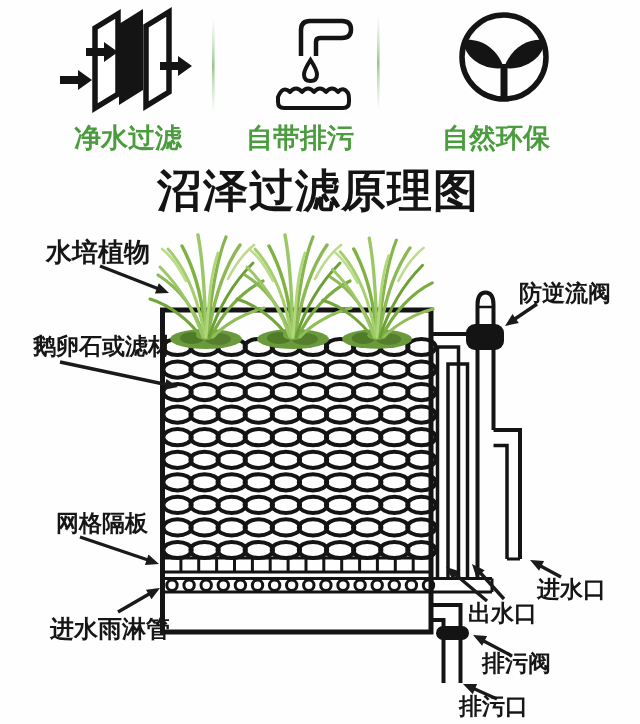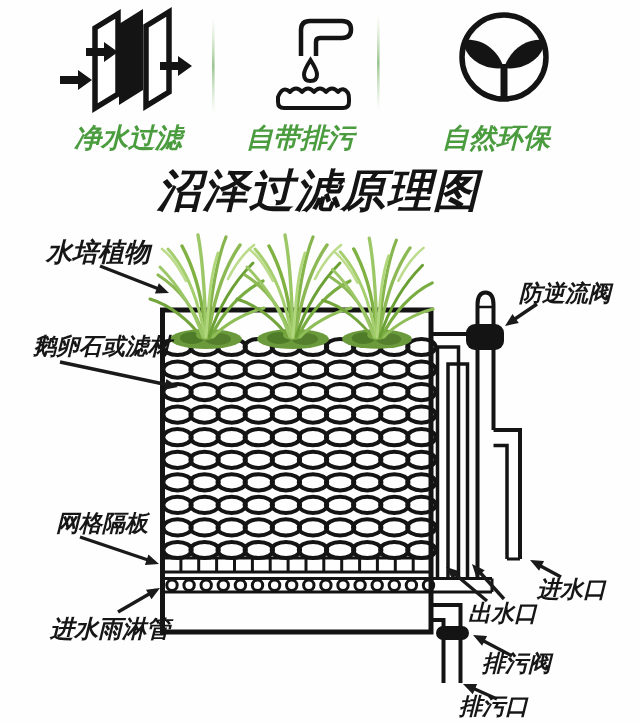--- a/index.html
+++ b/index.html
@@ -1,18 +1,18 @@
 <!DOCTYPE html>
 <html><head>
 <meta charset="utf-8">
 <style>
   html,body{margin:0;padding:0;background:#ffffff;}
   .page{
     position:relative;width:640px;height:724px;background:#fefefe;
-    font-family:"DejaVu Sans",sans-serif;overflow:hidden;font-style:italic;
+    font-family:"DejaVu Sans",sans-serif;overflow:hidden;
   }
   .page svg{position:absolute;left:0;top:0;}
   .feature-label{fill:#4a9c3e;font-size:27px;font-weight:bold;}
   .title-text{fill:#141414;font-size:45px;font-weight:bold;letter-spacing:1px;}
   .dlabel{fill:#161616;font-weight:bold;}
   .ln{stroke:#141414;fill:none;}
   .leader{stroke:#1a1a1a;stroke-width:3.4;fill:none;}
   .ah{fill:#1a1a1a;}
   .blade{fill:none;stroke-linecap:round;}
 </style>

